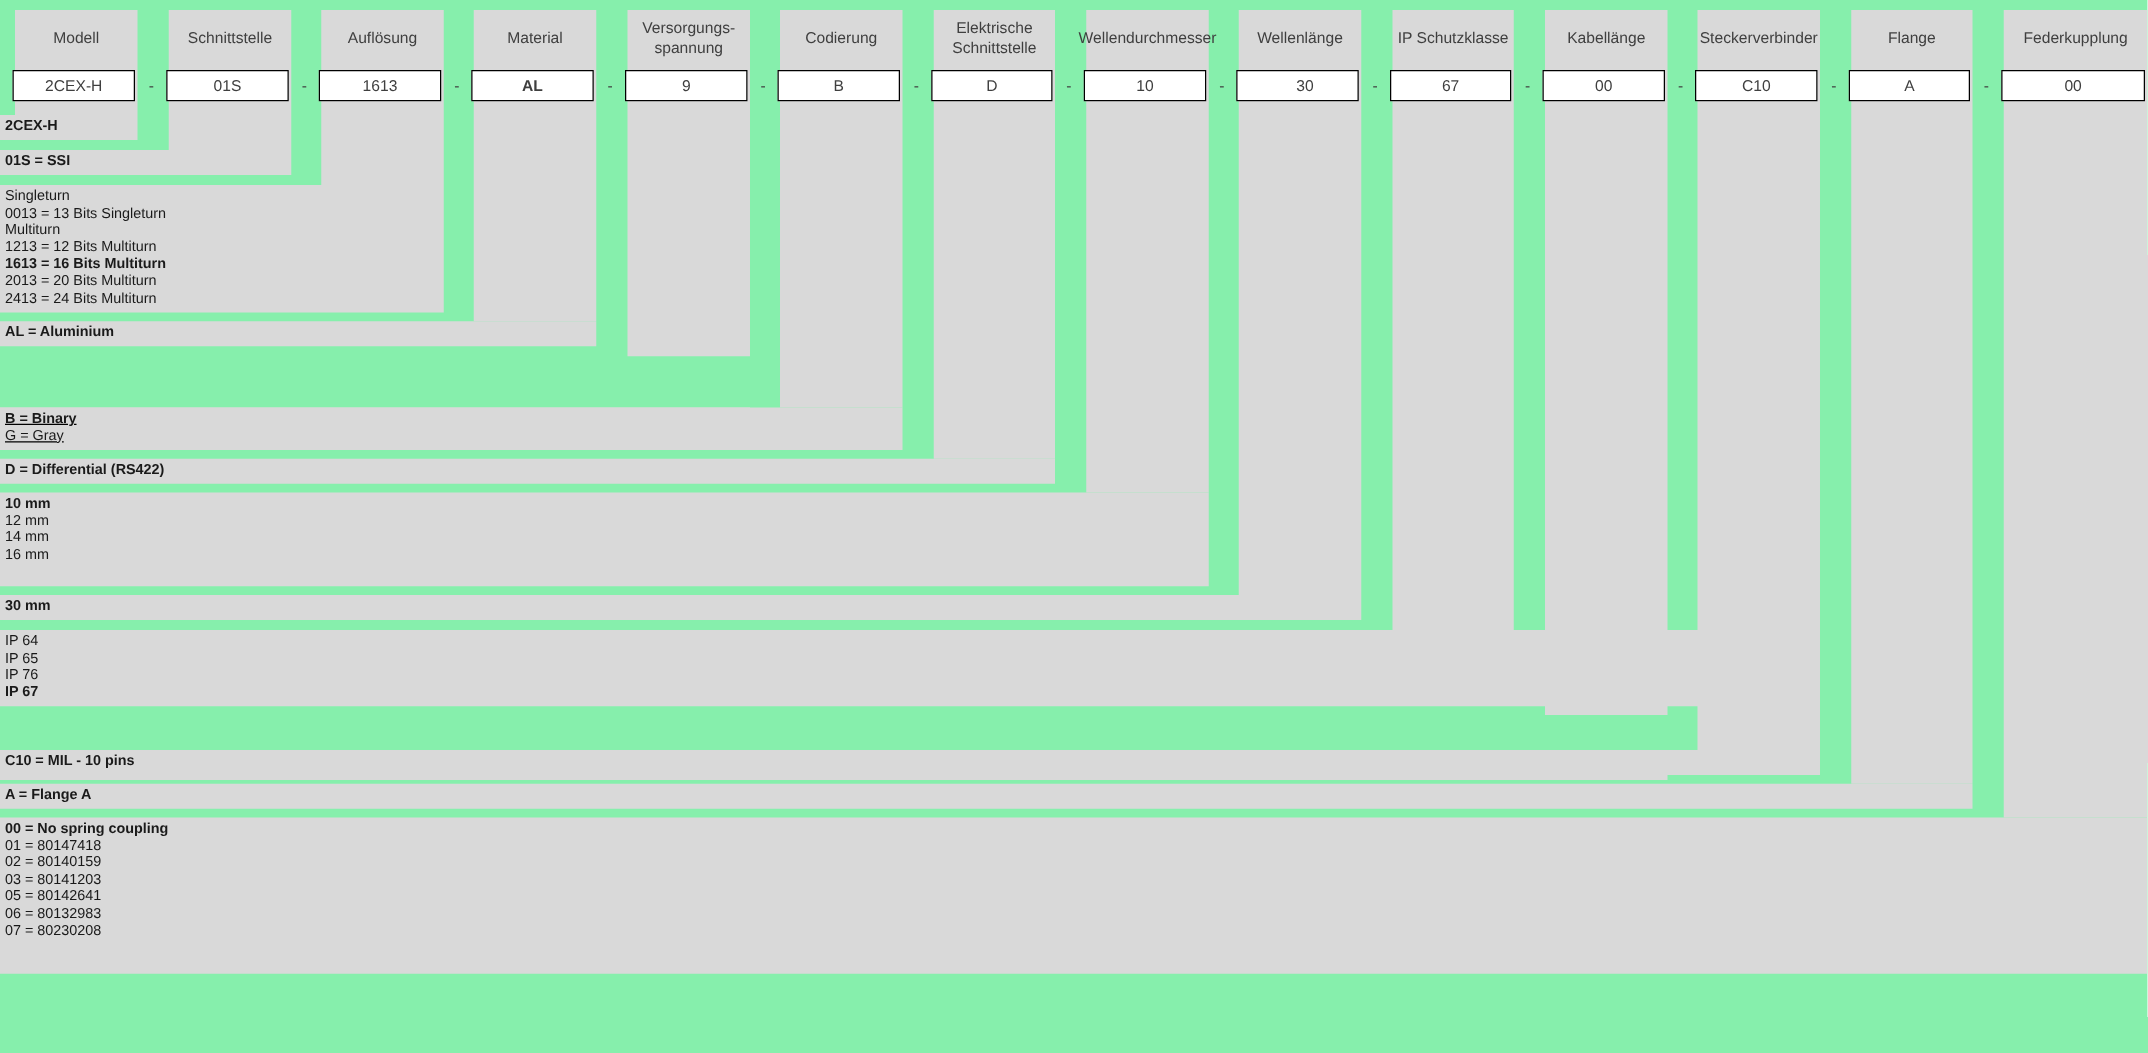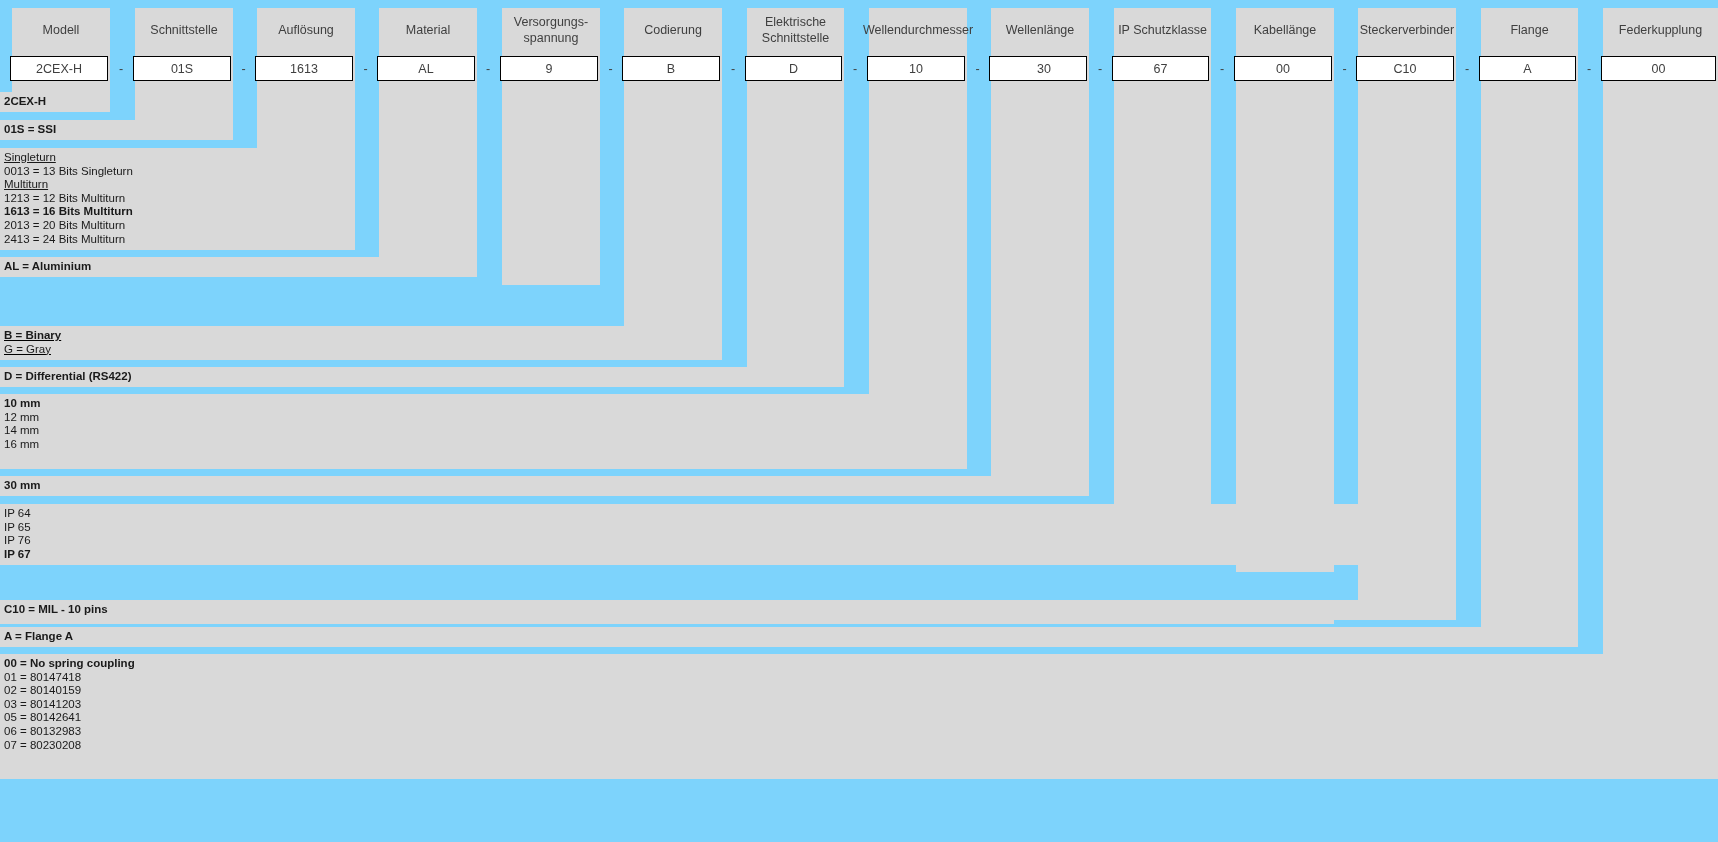--- a/index.html
+++ b/index.html
@@ -6,21 +6,21 @@
   * { box-sizing: border-box; }
   html, body {
     margin: 0; padding: 0;
     background: #ffffff;
     font-family: "Liberation Sans", sans-serif;
   }
   #page {
     position: relative;
     width: 1718px;
     height: 842px;
-    background: #7dd3fc;
+    background: #86efac;
     overflow: hidden;
   }
 
   
   .col-bg {
     position: absolute;
     background: #d9d9d9;
     top: 8px;
   }
 
@@ -73,21 +73,21 @@
     background: #d9d9d9;
     padding: 3px 0 3px 4px;
   }
   .band .line {
     font-size: 11.5px;
     line-height: 13.6px;
     color: #1a1a1a;
     white-space: nowrap;
   }
   .band .line.b { font-weight: bold; }
-  .band .line.u { text-decoration: underline; }
+  .band .line.u { }
 </style>
 </head>
 <body>
 
 <div id="page">
 
   <div id="col-bgs">
       <div class="col-bg" style="left: 12px; width: 98px; height: 84px;"></div>
       <div class="col-bg" style="left: 135px; width: 98px; height: 112px;"></div>
       <div class="col-bg" style="left: 257px; width: 98px; height: 140px;"></div>
@@ -122,21 +122,21 @@
       <div class="col-header" style="left: 257px; width: 98px;">
         <span>Auflösung</span>
       </div>
       <div class="val-box" style="left: 255px; width: 98px;">
         <span>1613</span>
       </div>
       <div class="dash" style="left: 354px; width: 23px;">-</div>
       <div class="col-header" style="left: 379px; width: 98px;">
         <span>Material</span>
       </div>
-      <div class="val-box" style="left: 377px; width: 98px;">
+      <div class="val-box" style="left: 377px; width: 98px; font-weight: bold;">
         <span>AL</span>
       </div>
       <div class="dash" style="left: 476px; width: 24px;">-</div>
       <div class="col-header" style="left: 502px; width: 98px;">
         <span>Versorgungs-<br>spannung</span>
       </div>
       <div class="val-box" style="left: 500px; width: 98px;">
         <span>9</span>
       </div>
       <div class="dash" style="left: 599px; width: 23px;">-</div>

